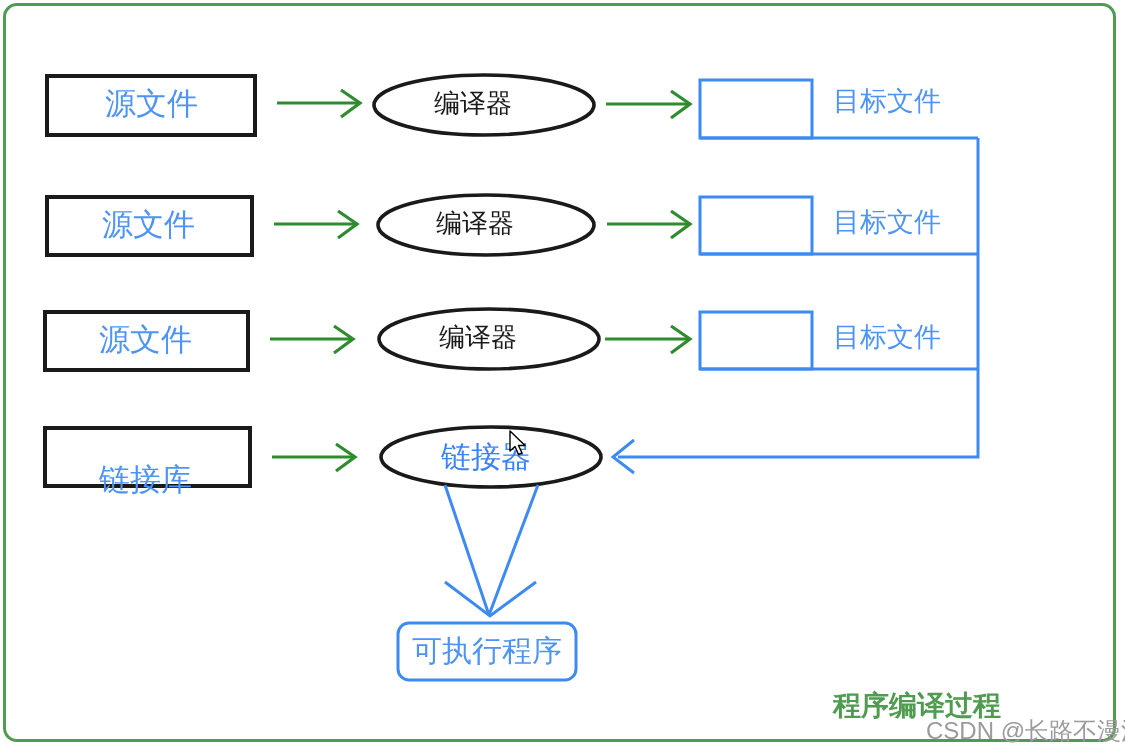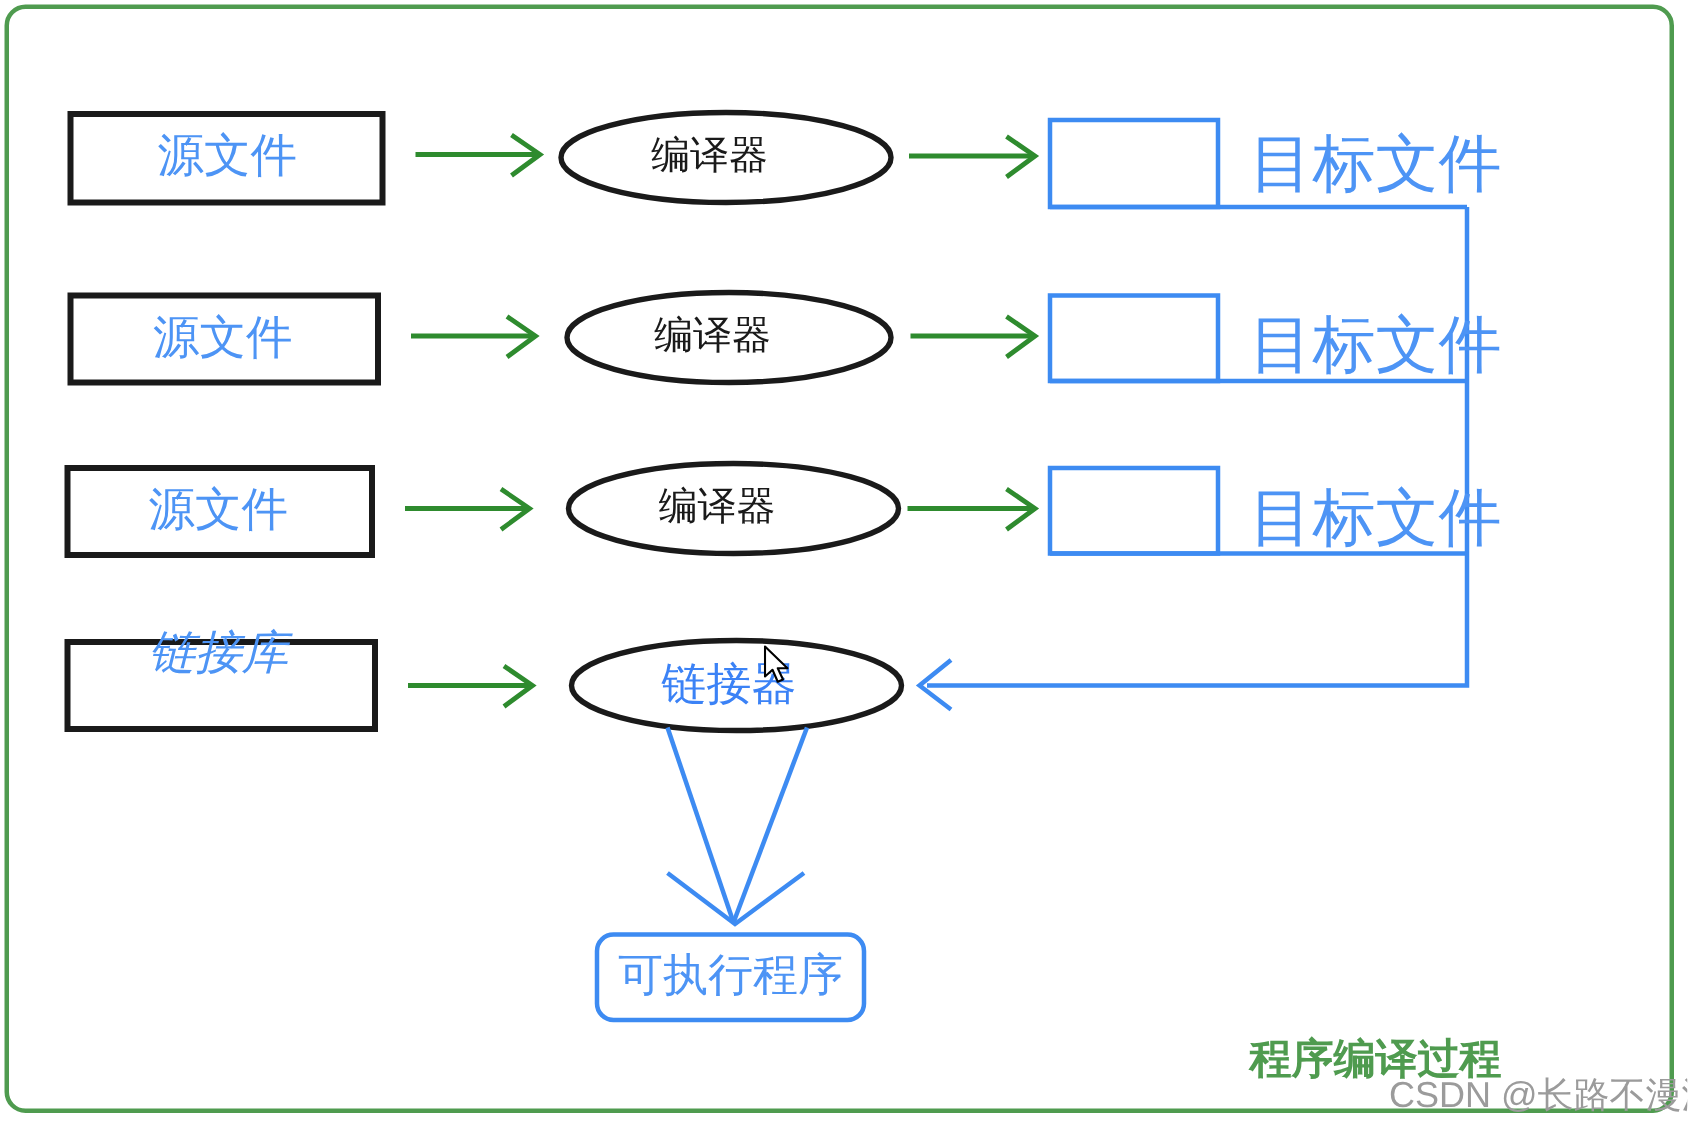--- a/index.html
+++ b/index.html
@@ -51,21 +51,21 @@
   .comp-text {
     color: #1a1a1a;
     font-size: 26px;
   }
   .link-text {
     color: #3b82f6;
     font-size: 30px;
   }
   .obj-text {
     color: #4d94f5;
-    font-size: 42px;
+    font-size: 27px;
   }
   .exe-text {
     color: #4d94f5;
     font-size: 30px;
   }
   .caption-text {
     color: #4f9b4f;
     font-size: 28px;
     font-weight: bold;
   }
@@ -156,21 +156,21 @@
   <div class="lbl obj-text" style="left:833px; top:88px;">目标文件</div>
 
   <div class="lbl src-text" style="left:102px; top:209px;">源文件</div>
   <div class="lbl comp-text" style="left:436px; top:210px;">编译器</div>
   <div class="lbl obj-text" style="left:833px; top:209px;">目标文件</div>
 
   <div class="lbl src-text" style="left:99px; top:324px;">源文件</div>
   <div class="lbl comp-text" style="left:439px; top:324px;">编译器</div>
   <div class="lbl obj-text" style="left:833px; top:324px;">目标文件</div>
 
-  <div class="lbl src-text" style="left:99px; top:419px;font-style:italic;">链接库</div>
+  <div class="lbl src-text" style="left:99px; top:464px;">链接库</div>
   <div class="lbl link-text" style="left:441px; top:442px;">链接器</div>
 
   <div class="lbl caption-text" style="left:833px; top:692px;">程序编译过程</div>
 
   <div class="lbl exe-text" style="left:412px; top:636px;">可执行程序</div>
   <div class="lbl watermark-text" style="left:926px; top:719px;">CSDN @长路不漫漫</div>
 
   <svg id="cursor" viewBox="0 0 20 28">
     <polygon points="1,1 1,21 6,16.5 9.5,24.5 13,23 9.5,15.5 16,15.5" fill="#ffffff" stroke="#000000" stroke-width="1.4" stroke-linejoin="round"></polygon>
   </svg>

